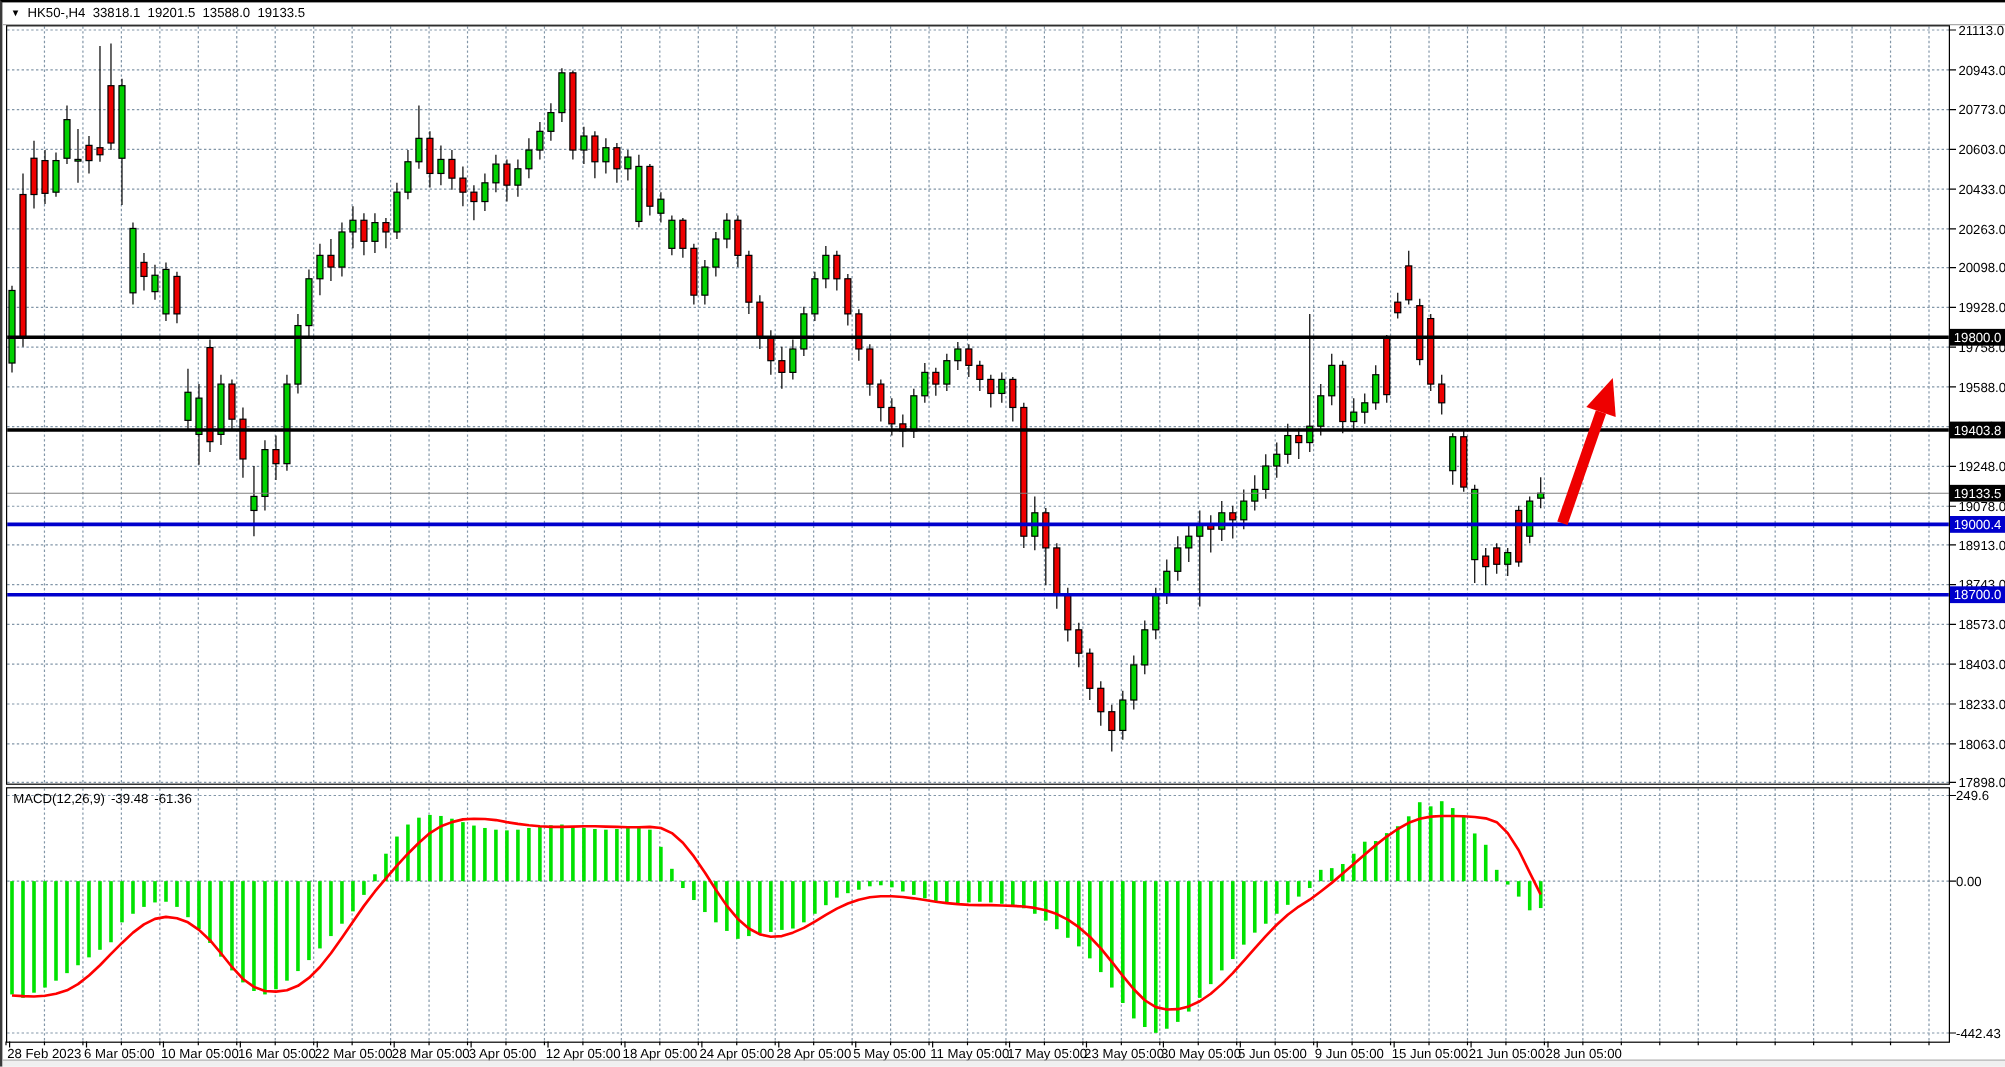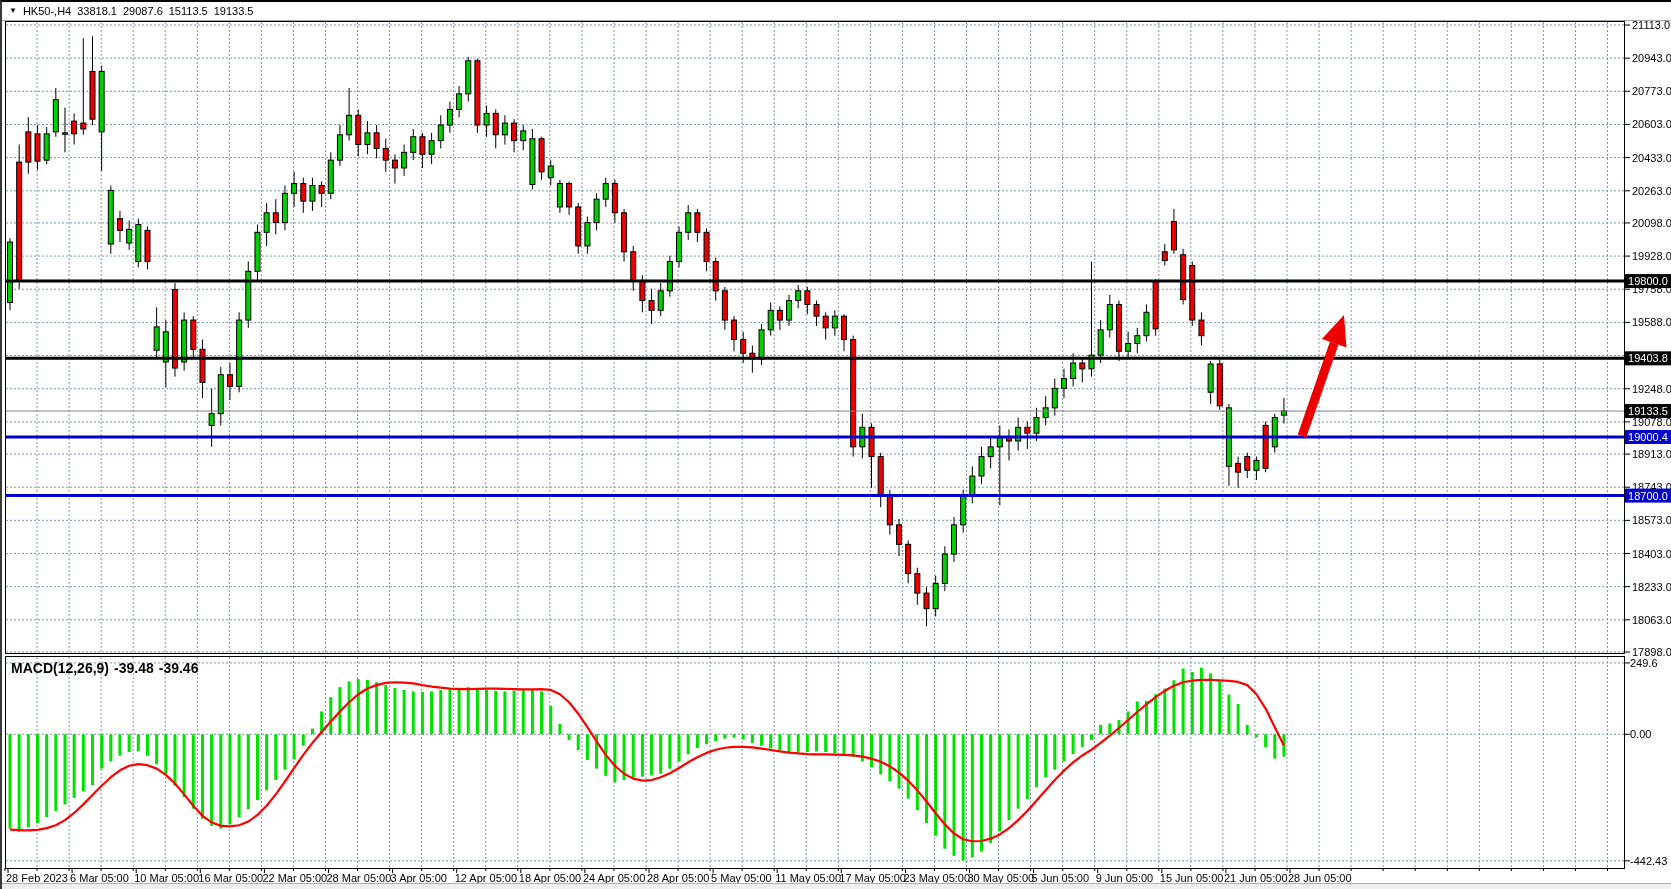--- a/index.html
+++ b/index.html
@@ -7,43 +7,43 @@
     position:relative;width:1671px;height:889px;background:#ffffff;
     font-family:"Liberation Sans",sans-serif;overflow:hidden;
     border-top:2px solid #000;border-left:2px solid #3a3a3a;box-sizing:border-box;
   }
   .chart-header{
     position:absolute;top:3px;left:7px;z-index:5;font-size:11px;color:#000;
     display:flex;gap:6px;align-items:center;white-space:nowrap;
   }
   .chart-header .caret{font-size:8px;position:relative;top:-1px;}
   .macd-label{
-    position:absolute;top:658px;left:9px;z-index:5;font-size:14px;color:#000;
-    display:flex;gap:5px;white-space:nowrap;font-weight:bold;
+    position:absolute;top:658px;left:9px;z-index:5;font-size:11px;color:#000;
+    display:flex;gap:5px;white-space:nowrap;
   }
   svg text{font-family:"Liberation Sans",sans-serif;}
 </style>
 </head>
 <body>
 
 <div class="window">
 
   <div class="chart-header">
     <span class="caret">▼</span>
     <span>HK50-,H4</span>
     <span>33818.1</span>
-    <span>29087.6</span>
-    <span>15113.5</span>
+    <span>19201.5</span>
+    <span>13588.0</span>
     <span>19133.5</span>
   </div>
 
   <div class="macd-label">
     <span>MACD(12,26,9)</span>
     <span>-39.48</span>
-    <span>-39.46</span>
+    <span>-61.36</span>
   </div>
 
   <svg id="chart" width="1671" height="889" viewBox="0 0 1671 889" style="position:absolute;top:0;left:0;">
       <g>
         <line x1="35.05" y1="20" x2="35.05" y2="651" stroke="#8296a8" stroke-width="1" stroke-dasharray="2 2"></line>
         <line x1="35.05" y1="655" x2="35.05" y2="866" stroke="#8296a8" stroke-width="1" stroke-dasharray="2 2"></line>
         <line x1="67.1" y1="20" x2="67.1" y2="651" stroke="#8296a8" stroke-width="1" stroke-dasharray="2 2"></line>
         <line x1="67.1" y1="655" x2="67.1" y2="866" stroke="#8296a8" stroke-width="1" stroke-dasharray="2 2"></line>
         <line x1="99.14999999999999" y1="20" x2="99.14999999999999" y2="651" stroke="#8296a8" stroke-width="1" stroke-dasharray="2 2"></line>
         <line x1="99.14999999999999" y1="655" x2="99.14999999999999" y2="866" stroke="#8296a8" stroke-width="1" stroke-dasharray="2 2"></line>

